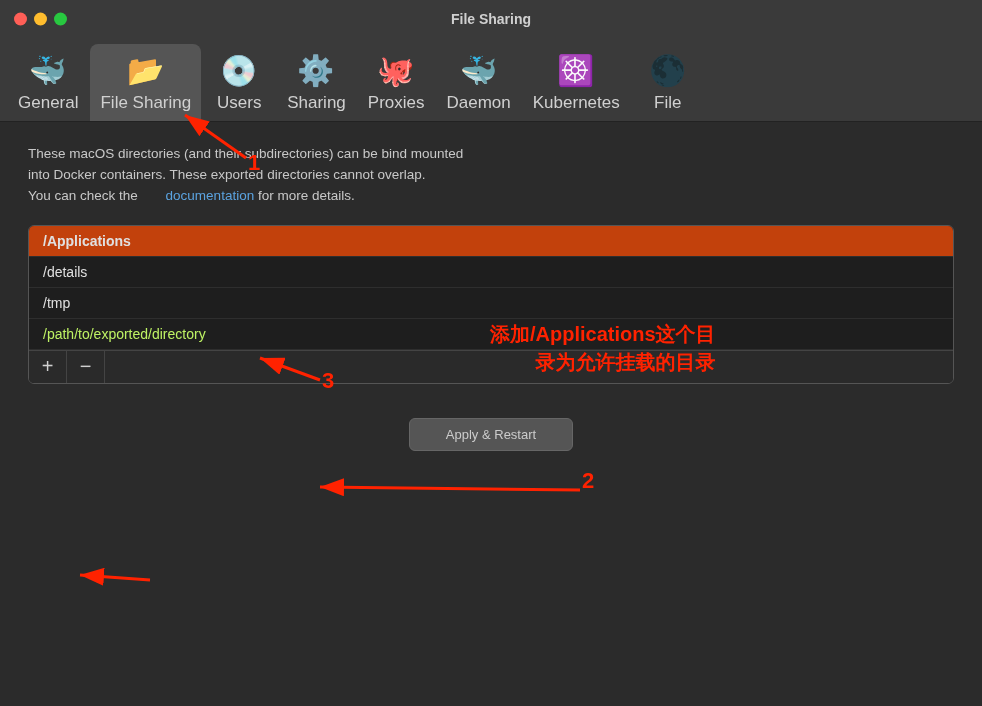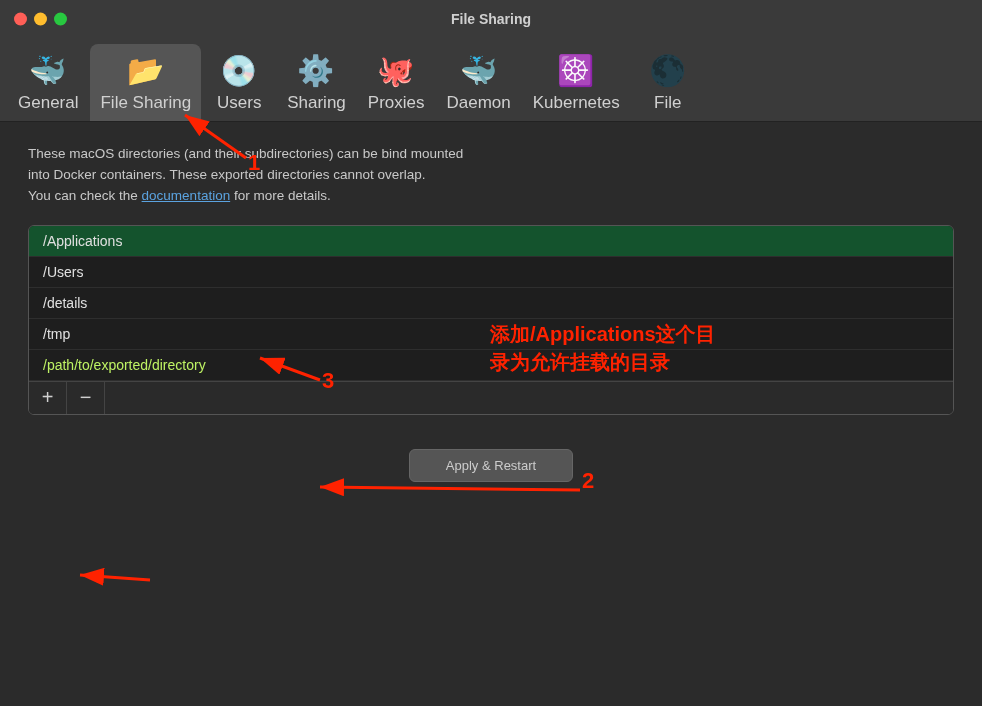--- a/index.html
+++ b/index.html
@@ -87,43 +87,44 @@
     }
 
     .description {
       font-size: 13.5px;
       color: #c8c8c8;
       line-height: 1.55;
       margin-bottom: 18px;
     }
     .description a {
       color: #5ba3e0;
-      text-decoration: underline;
-      cursor: pointer;
+      cursor: pointer;
+      margin-left: 24px;
     }
 
     
     .dir-list-container {
       background: #1e1e1e;
       border: 1px solid #555;
       border-radius: 6px;
       overflow: hidden;
     }
     .dir-list {
       list-style: none;
     }
     .dir-item {
       padding: 7px 14px;
       font-size: 14px;
       color: #e0e0e0;
       border-bottom: 1px solid #2e2e2e;
       cursor: pointer;
     }
     .dir-item.selected {
-      background: #14532d;
+      background: #c2410c;
+      font-weight: bold;
     }
     .dir-item.placeholder {
       color: #bef264;
       font-style: normal;
     }
 
     
     .list-controls {
       display: flex;
       background: #2a2a2a;
@@ -174,21 +175,21 @@
       font-size: 22px;
       font-weight: bold;
       font-family: Arial, sans-serif;
     }
     .annotation-text-zh {
       position: absolute;
       color: #ff2200;
       font-size: 20px;
       font-weight: bold;
       font-family: Arial, sans-serif;
-      text-align: left;
+      text-align: right;
       line-height: 1.4;
     }
     svg.arrows {
       position: absolute;
       top: 0; left: 0;
       width: 100%; height: 100%;
     }
   </style>
 </head>
 <body>
@@ -248,21 +249,20 @@
 <div class="content">
   <p class="description">
     These macOS directories (and their subdirectories) can be bind mounted<br>
     into Docker containers. These exported directories cannot overlap.<br>
     You can check the <a>documentation</a> for more details.
   </p>
 
   <div class="dir-list-container">
     <ul class="dir-list">
       <li class="dir-item selected">/Applications</li>
-      <li class="dir-item">/Users</li>
       <li class="dir-item">/details</li>
       <li class="dir-item">/tmp</li>
       <li class="dir-item placeholder">/path/to/exported/directory</li>
     </ul>
     <div class="list-controls">
       <button class="list-btn">+</button>
       <button class="list-btn">−</button>
     </div>
   </div>
 </div>

